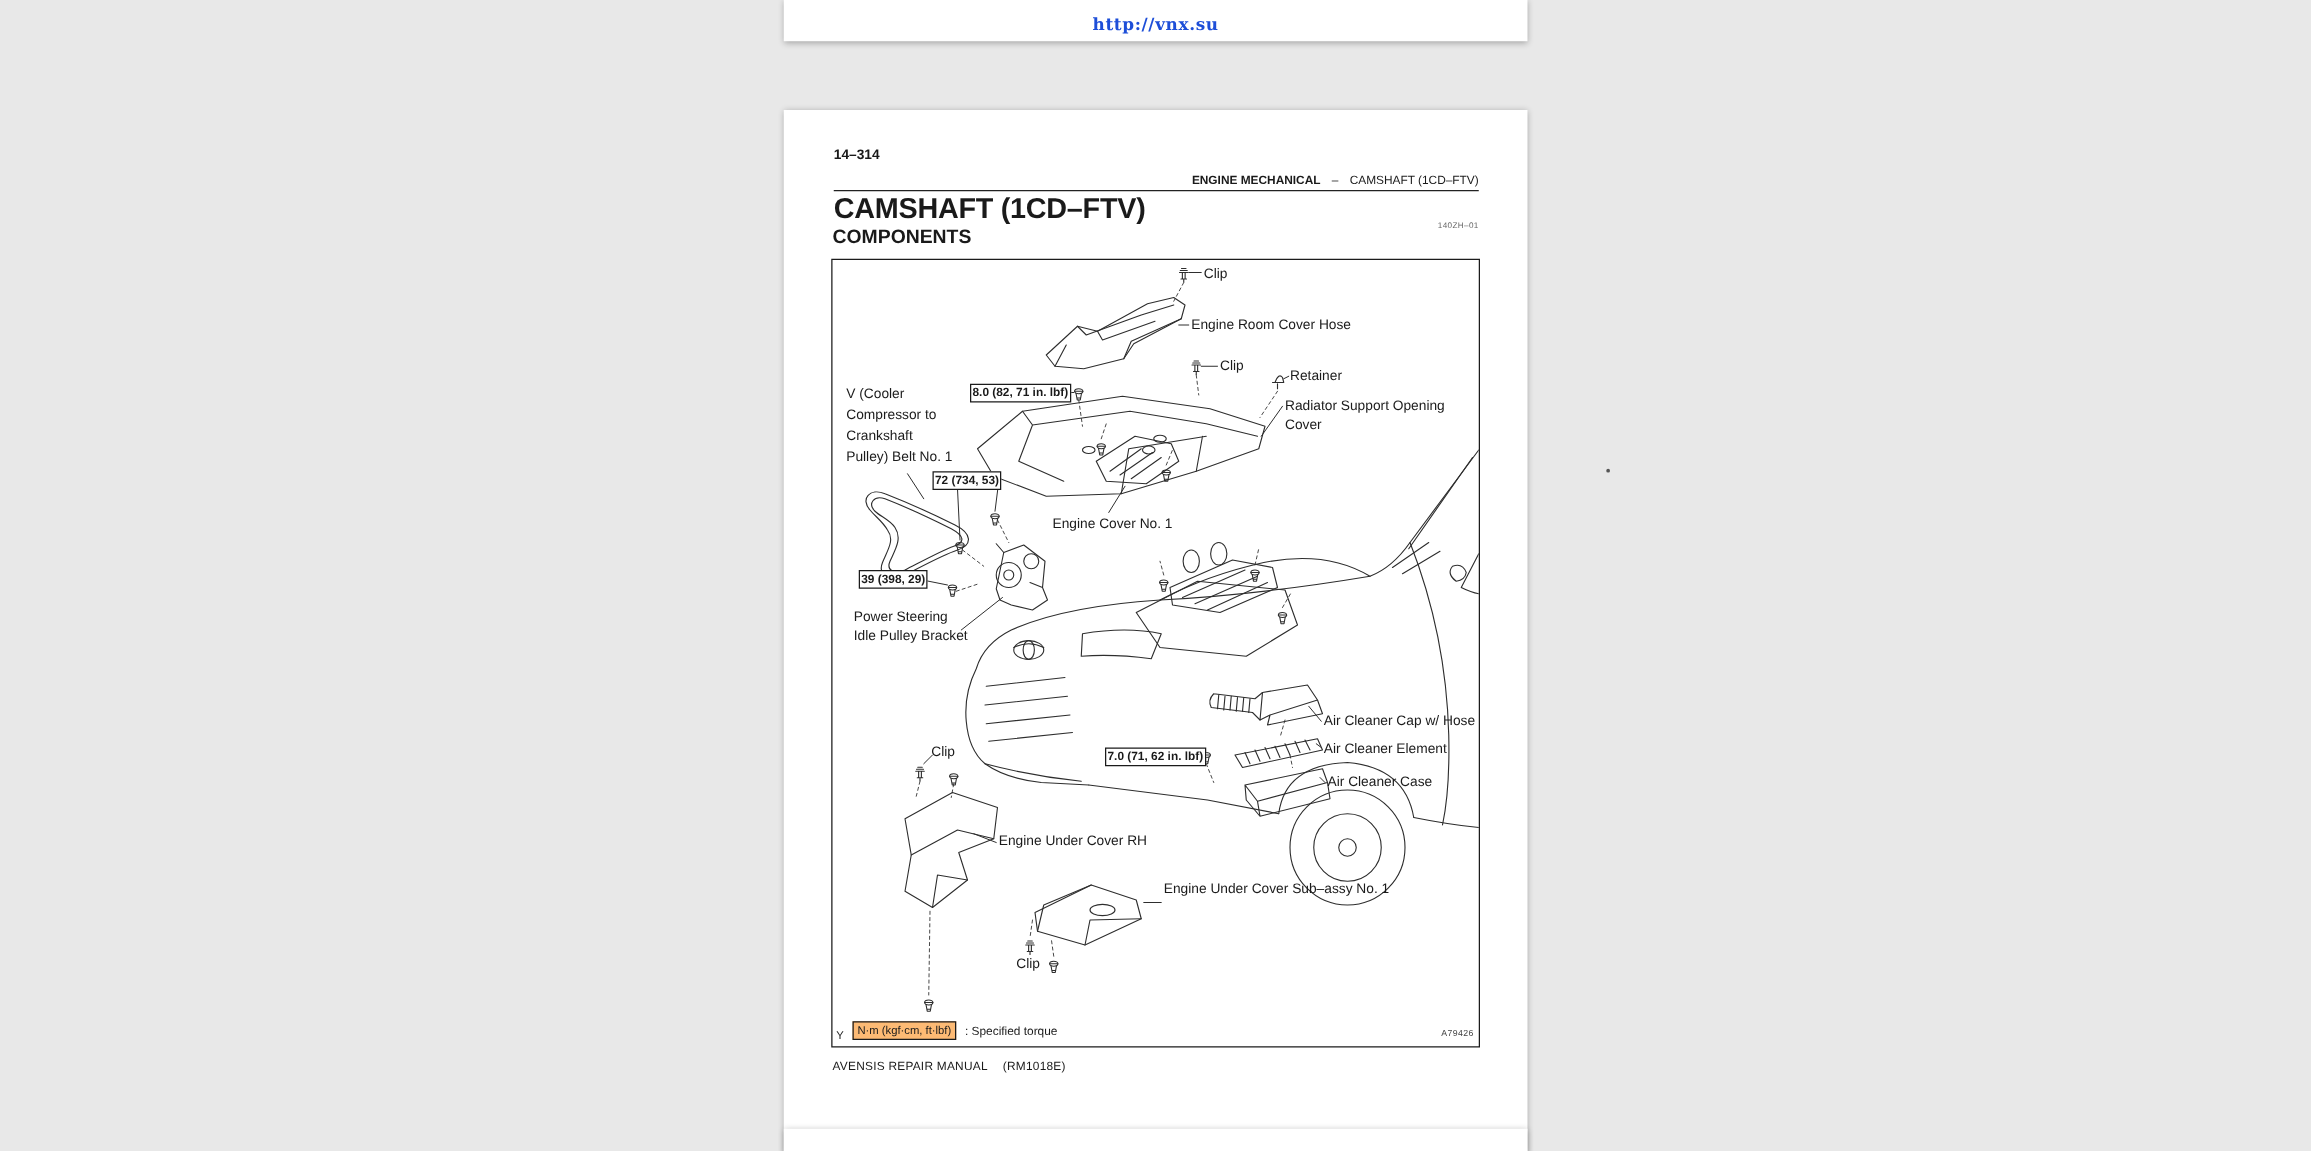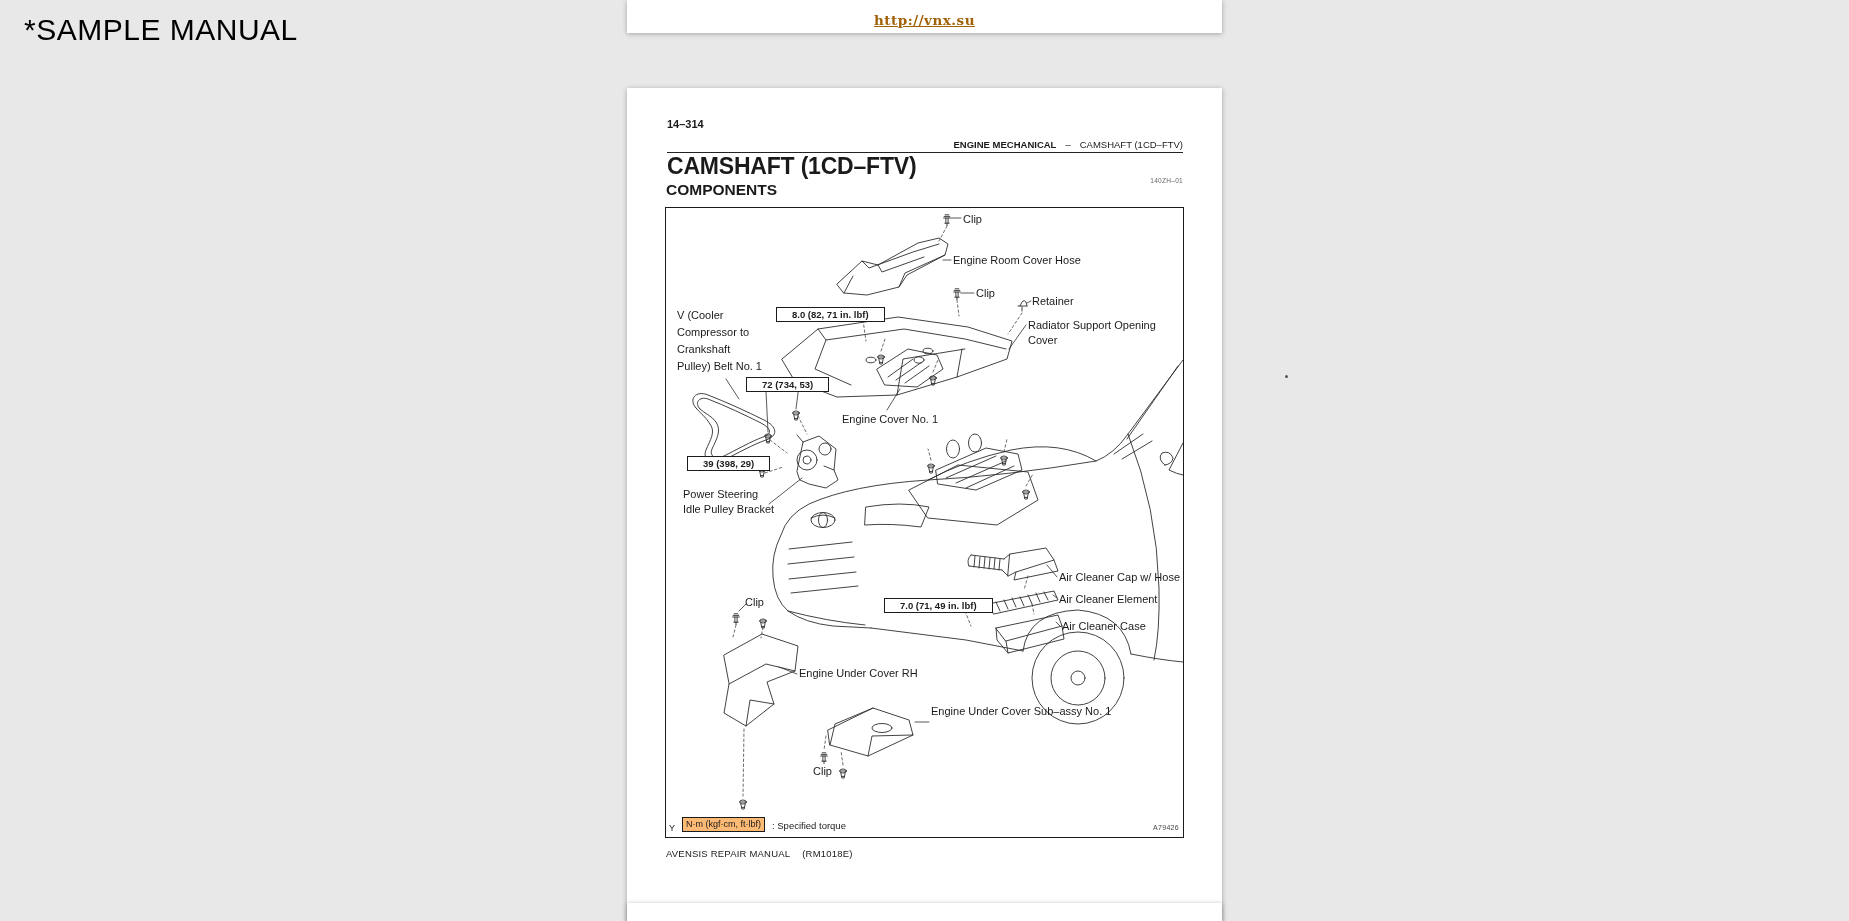--- a/index.html
+++ b/index.html
@@ -4,57 +4,56 @@
 <style>
   html,body{margin:0;padding:0;background:#e8e8e8;}
   .canvas{position:relative;width:1849px;height:921px;background:#e8e8e8;overflow:hidden;
           font-family:"Liberation Sans","DejaVu Sans",sans-serif;color:#1a1a1a;}
   .sample-label{position:absolute;left:24px;top:13px;font-size:30px;color:#000;letter-spacing:0.5px;}
   .page{position:absolute;left:627px;width:595px;background:#ffffff;box-shadow:0 1px 5px rgba(0,0,0,0.30);}
   .page-top{top:0;height:33px;}
   .page-main{top:40px;height:843px;overflow:hidden;margin-top:48px;}
   .page-bottom{top:903px;height:18px;}
   .watermark{font-family:"DejaVu Serif","Liberation Serif",serif;font-weight:bold;font-size:13.5px;
-             color:#a16207;text-decoration:underline;letter-spacing:0.5px;}
+             color:#1d4ed8;letter-spacing:0.5px;}
   .wm-slot{position:absolute;left:0;width:100%;text-align:center;}
   .wm-top{bottom:4px;}
   .wm-bottom{bottom:2px;}
   .page-number{position:absolute;left:40px;top:30px;font-size:11px;font-weight:bold;}
   .breadcrumb{position:absolute;left:40px;right:39px;top:51px;text-align:right;font-size:9.5px;white-space:nowrap;}
   .bc-section{font-weight:bold;}
   .bc-sep{margin:0 9px;}
   .rule{position:absolute;left:40px;right:39px;top:64px;border-top:1.2px solid #222;height:0;}
   .page-title{position:absolute;left:40px;top:65px;margin:0;font-size:23px;font-weight:bold;letter-spacing:-0.2px;}
   .page-subtitle{position:absolute;left:39px;top:93px;margin:0;font-size:15.5px;font-weight:bold;}
   .doc-code{position:absolute;right:39px;top:89px;font-size:6.5px;color:#666;letter-spacing:0.3px;}
   .fig-box{position:absolute;left:38px;top:119px;width:517px;height:629px;border:1px solid #1b1b1b;background:#fff;}
   .art{position:absolute;left:0;top:0;width:517px;height:629px;}
   .ln{stroke:#2e2e2e;fill:none;stroke-width:0.9;stroke-linecap:round;stroke-linejoin:round;}
   .ln ellipse,.ln circle,.ln path{stroke:#2e2e2e;fill:none;}
   .ldr{stroke-width:0.8;}
   .dsh{stroke-dasharray:2.5 2.5;stroke-width:0.7;}
   .fig-label{position:absolute;font-size:11px;line-height:15px;white-space:pre-line;color:#1b1b1b;}
   .tall{line-height:17px;}
   .torque{position:absolute;border:1.3px solid #1b1b1b;background:#fff;font-weight:bold;font-size:9.5px;
-          line-height:11px;padding:1px 15px;white-space:nowrap;}
+          line-height:11px;padding:1px 1px;white-space:nowrap;}
   .legend-y{position:absolute;left:3px;top:615px;font-size:9px;}
   .legend-unit{position:absolute;left:16px;top:609px;border:1px solid #1b1b1b;font-size:9px;line-height:11px;
                padding:1px 3px;white-space:nowrap;background:#fdba74;}
   .legend-note{position:absolute;left:106px;top:612px;font-size:9.5px;white-space:nowrap;}
   .fig-code{position:absolute;right:4px;top:616px;font-size:7px;color:#444;letter-spacing:0.3px;}
   .footer{position:absolute;left:39px;top:760px;font-size:9.5px;letter-spacing:0.2px;white-space:nowrap;}
   .f-code{margin-left:12px;}
   .speck{position:absolute;left:1285px;top:375px;width:3px;height:3px;background:#555;border-radius:50%;}
 </style>
 </head>
 <body>
 
 <div class="canvas">
 
-  <div class="sample-label">*SAMPLE MANUAL</div>
 
   <div class="page page-top">
     <div class="wm-slot wm-top"><span class="watermark">http://vnx.su</span></div>
   </div>
 
   <div class="page page-main">
     <div class="page-number">14–314</div>
 
     <div class="breadcrumb">
       <span class="bc-section">ENGINE MECHANICAL</span><span class="bc-sep">–</span><span class="bc-topic">CAMSHAFT (1CD–FTV)</span>
@@ -211,21 +210,21 @@
       <div class="fig-label" style="left:393px;top:362px;">Air Cleaner Cap w/ Hose</div>
       <div class="fig-label" style="left:393px;top:384px;">Air Cleaner Element</div>
       <div class="fig-label" style="left:396px;top:411px;">Air Cleaner Case</div>
       <div class="fig-label" style="left:133px;top:458px;">Engine Under Cover RH</div>
       <div class="fig-label" style="left:265px;top:496px;">Engine Under Cover Sub–assy No. 1</div>
       <div class="fig-label" style="left:147px;top:556px;">Clip</div>
 
       <div class="torque" style="left:110px;top:99px;">8.0 (82, 71 in. lbf)</div>
       <div class="torque" style="left:80px;top:169px;">72 (734, 53)</div>
       <div class="torque" style="left:21px;top:248px;">39 (398, 29)</div>
-      <div class="torque" style="left:218px;top:390px;">7.0 (71, 49 in. lbf)</div>
+      <div class="torque" style="left:218px;top:390px;">7.0 (71, 62 in. lbf)</div>
 
       <div class="legend-y">Y</div>
       <div class="legend-unit">N·m (kgf·cm, ft·lbf)</div>
       <div class="legend-note">: Specified torque</div>
       <div class="fig-code">A79426</div>
     </div>
 
     <div class="footer">
       <span>AVENSIS REPAIR MANUAL</span><span class="f-code">(RM1018E)</span>
     </div>

